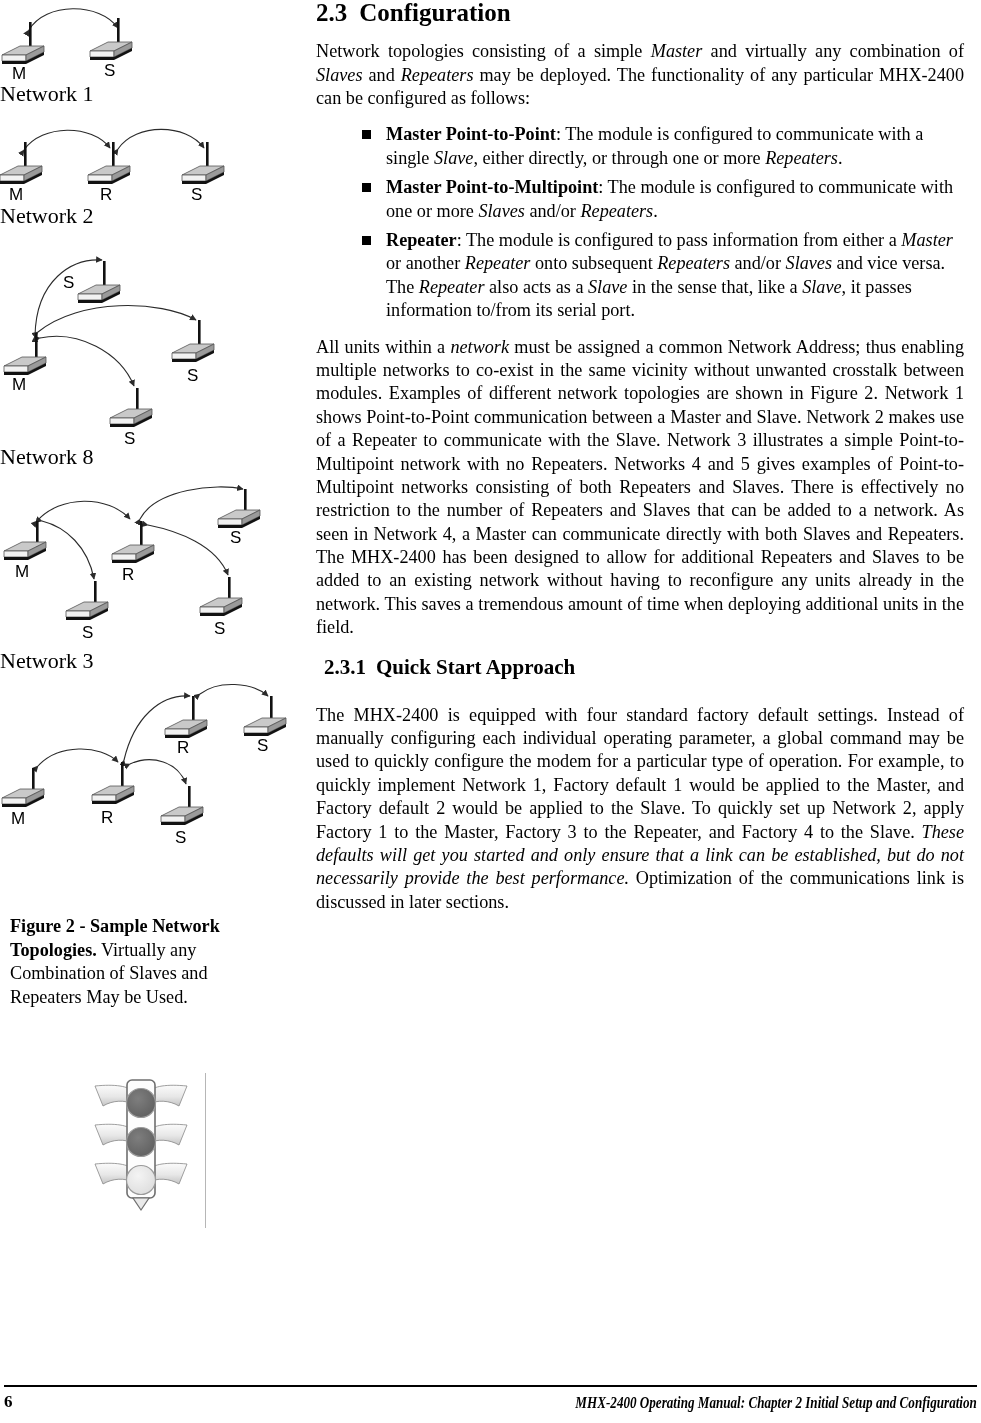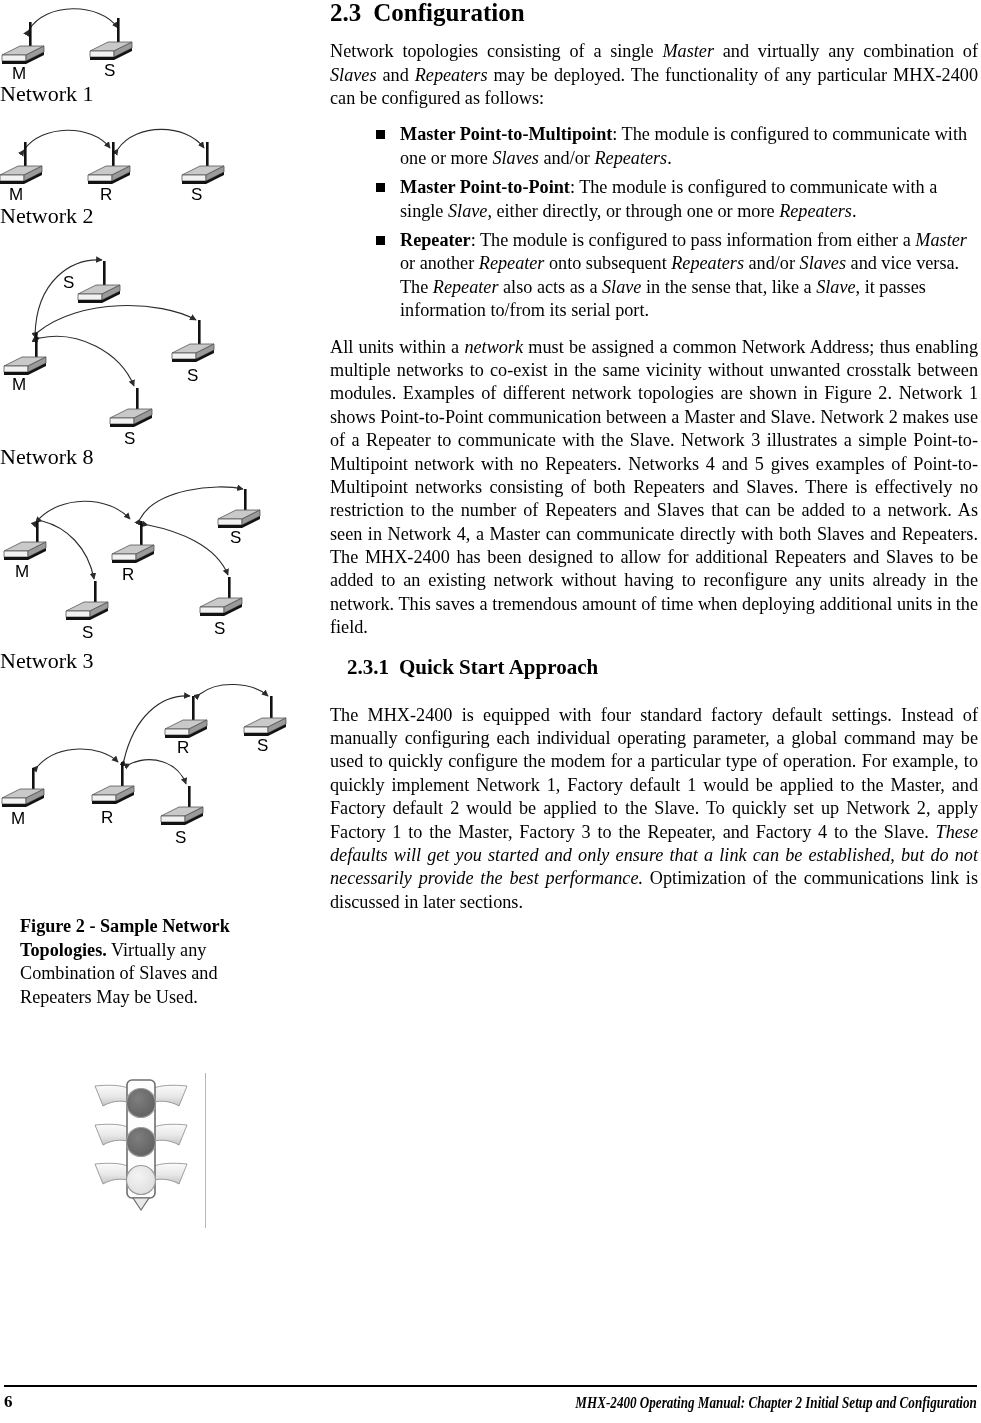--- a/index.html
+++ b/index.html
@@ -25,40 +25,40 @@
   .left-col {
     position: absolute;
     left: 0px;
     top: 0px;
     width: 300px;
     height: 1330px;
   }
 
   .right-col {
     position: absolute;
-    left: 330px;
+    left: 316px;
     top: 0px;
     width: 648px;
     height: 1280px;
   }
 
   
   h2.sec-head {
     font-size: 25px;
     font-weight: bold;
     margin: 0 0 14px 0;
     letter-spacing: 0px;
     line-height: 1.05;
   }
   h2.sec-head .num { margin-right: 12px; }
 
   h3.subsec-head {
     font-size: 21px;
     font-weight: bold;
-    margin: 0 0 26px 17px;
+    margin: 0 0 26px 8px;
     line-height: 1.05;
   }
   h3.subsec-head .num { margin-right: 10px; }
 
   
   p.body {
     font-size: 18.2px;
     line-height: 1.285;
     margin: 0 0 13px 0;
     text-align: justify;
@@ -133,21 +133,21 @@
   .net-svg { display: block; }
   .net-label {
     font-size: 22px;
     line-height: 1;
     margin-top: 1px;
   }
 
   
   .caption {
     position: absolute;
-    left: 20px;
+    left: 10px;
     top: 915px;
     width: 240px;
     font-size: 18.2px;
     line-height: 1.30;
   }
 
   
   .traffic {
     position: absolute;
     left: 85px;
@@ -437,28 +437,28 @@
       <div class="divider"></div>
     </div>
 
   </div>
 
   <div class="right-col">
 
     <h2 class="sec-head"><span class="num">2.3</span><span>Configuration</span></h2>
 
 
-    <p class="body"><span>Network topologies consisting of a single </span><i>Master</i><span> and virtually any combination of </span><i>Slaves</i><span> and </span><i>Repeaters</i><span> may be deployed.  The functionality of any particular MHX-2400 can be configured as follows:</span></p>
+    <p class="body"><span>Network topologies consisting of a simple </span><i>Master</i><span> and virtually any combination of </span><i>Slaves</i><span> and </span><i>Repeaters</i><span> may be deployed.  The functionality of any particular MHX-2400 can be configured as follows:</span></p>
 
     <ul class="bullets">
       <li>
-        <span class="sq"></span><b>Master Point-to-Multipoint</b><span>:  The module is configured to communicate with one or more </span><i>Slaves</i><span> and/or </span><i>Repeaters</i><span>.</span>
+        <span class="sq"></span><b>Master Point-to-Point</b><span>:  The module is configured to communicate with a single </span><i>Slave</i><span>, either directly, or through one or more </span><i>Repeaters</i><span>.</span>
       </li>
       <li>
-        <span class="sq"></span><b>Master Point-to-Point</b><span>:  The module is configured to communicate with a single </span><i>Slave</i><span>, either directly, or through one or more </span><i>Repeaters</i><span>.</span>
+        <span class="sq"></span><b>Master Point-to-Multipoint</b><span>:  The module is configured to communicate with one or more </span><i>Slaves</i><span> and/or </span><i>Repeaters</i><span>.</span>
       </li>
       <li>
         <span class="sq"></span><b>Repeater</b><span>:  The module is configured to pass information from either a </span><i>Master</i><span> or another </span><i>Repeater</i><span> onto subsequent </span><i>Repeaters</i><span> and/or </span><i>Slaves</i><span> and vice versa.  The </span><i>Repeater</i><span> also acts as a </span><i>Slave</i><span> in the sense that, like a </span><i>Slave</i><span>, it passes information to/from its serial port.</span>
       </li>
     </ul>
 
     <p class="body" style="margin-bottom:16px;"><span>All units within a </span><i>network</i><span> must be assigned a common Network Address; thus enabling multiple networks to co-exist in the same vicinity without unwanted crosstalk between modules.  Examples of different network topologies are shown in Figure 2.   Network 1 shows Point-to-Point communication between a Master and Slave.  Network 2 makes use of a Repeater to communicate with the Slave.  Network 3 illustrates a simple Point-to-Multipoint network with no Repeaters.  Networks 4 and 5 gives examples of Point-to-Multipoint networks consisting of both Repeaters and Slaves.  There is effectively no restriction to the number of Repeaters and Slaves that can be added to a network.  As seen in Network 4, a Master can communicate directly with both Slaves and Repeaters.  The MHX-2400 has been designed to allow for additional Repeaters and Slaves to be added to an existing network without having to reconfigure any units already in the network.  This saves a tremendous amount of time when deploying additional units in the field.</span></p>
 
     <h3 class="subsec-head"><span class="num">2.3.1</span><span>Quick Start Approach</span></h3>
 

